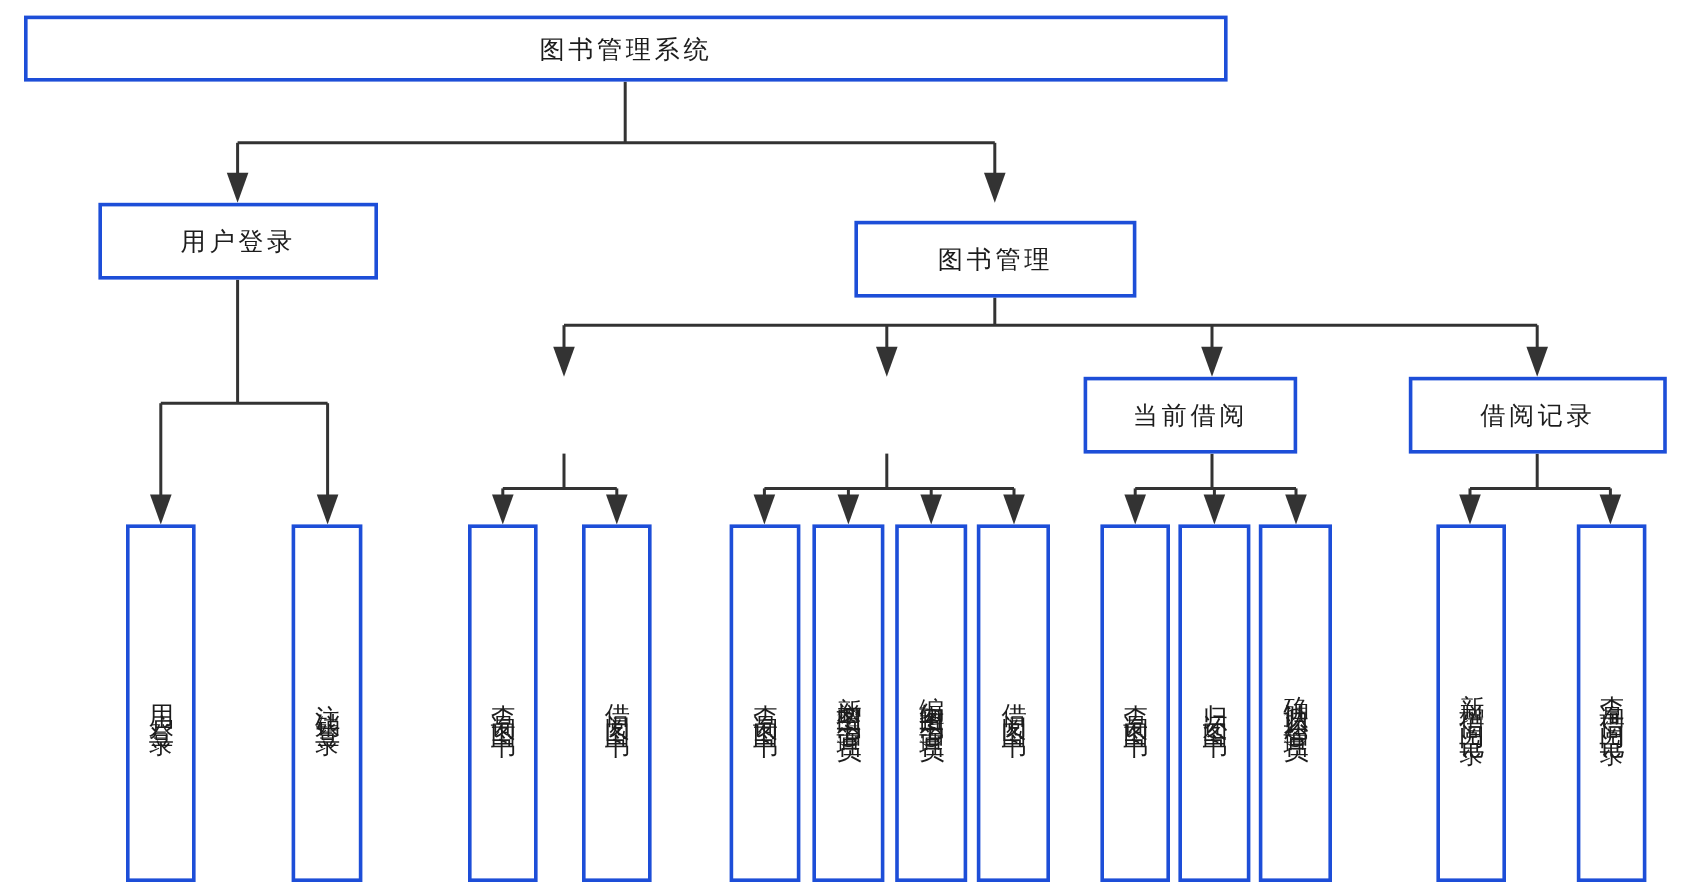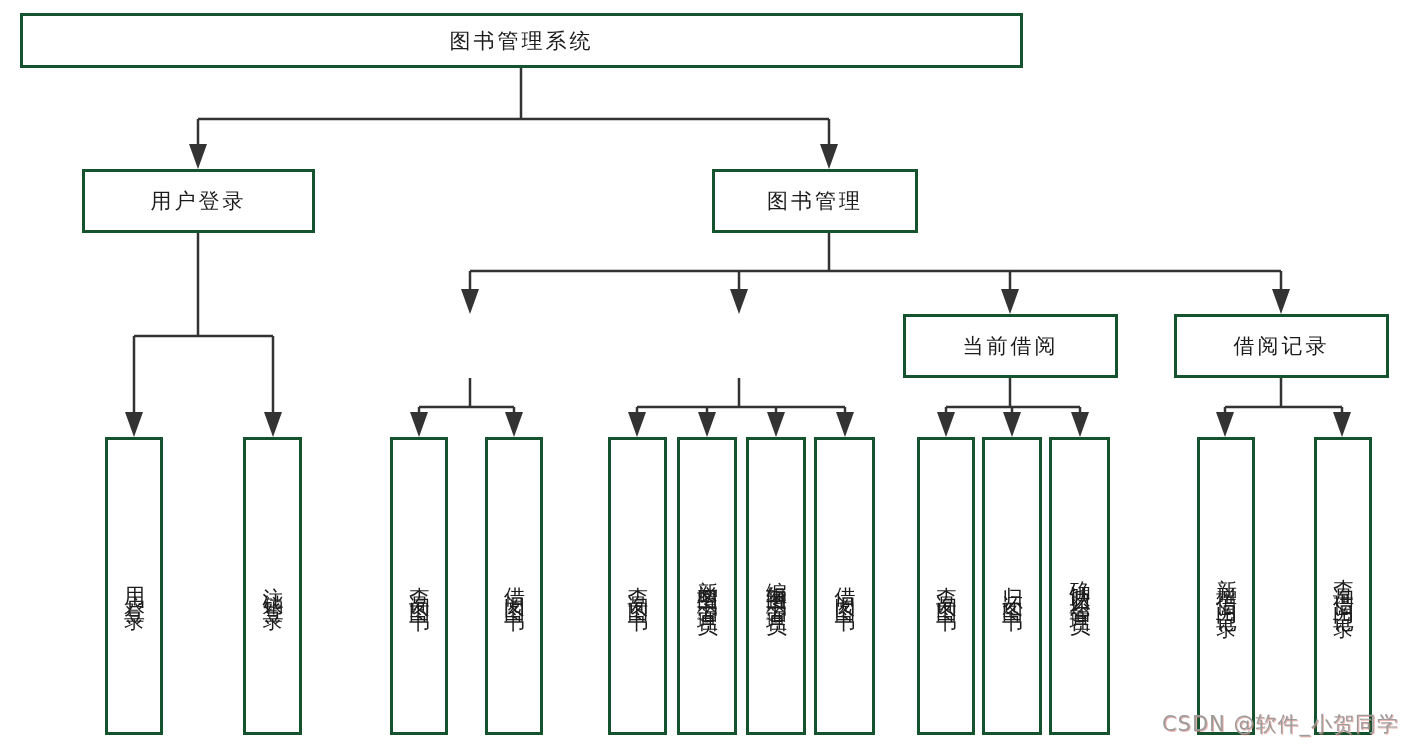--- a/index.html
+++ b/index.html
@@ -7,21 +7,21 @@
     position:relative;
     width:1405px; height:747px;
     background:#ffffff;
     font-family:"DejaVu Sans", sans-serif;
     overflow:hidden;
   }
   svg.wires { position:absolute; left:0; top:0; width:1405px; height:747px; }
   .box {
     position:absolute;
     background:#ffffff;
-    border:3px solid #14532d;
+    border:3px solid #1d4ed8;
     box-sizing:border-box;
     display:flex; align-items:center; justify-content:center;
     color:#1c1c1c;
     font-size:21px;
     letter-spacing:3px;
     white-space:nowrap;
   }
   .vbox {
     writing-mode:vertical-rl;
     text-orientation:mixed;
@@ -108,38 +108,37 @@
       <polygon points="1003,412 1021,412 1012,437"></polygon>
       <polygon points="1071,412 1089,412 1080,437"></polygon>
       <polygon points="1216,412 1234,412 1225,437"></polygon>
       <polygon points="1333,412 1351,412 1342,437"></polygon>
     </g>
   </svg>
 
   <div class="box" style="left:20px; top:13px; width:1003px; height:55px;">图书管理系统</div>
 
   <div class="box" style="left:82px; top:169px; width:233px; height:64px;">用户登录</div>
-  <div class="box" style="left:712px; top:169px; width:206px; height:64px;">图书管理</div>
+  <div class="box" style="left:712px; top:184px; width:235px; height:64px;">图书管理</div>
 
-  <div class="box" style="left:903px; top:314px; width:215px; height:64px;">当前借阅</div>
+  <div class="box" style="left:903px; top:314px; width:178px; height:64px;">当前借阅</div>
   <div class="box" style="left:1174px; top:314px; width:215px; height:64px;">借阅记录</div>
 
   <div class="box vbox" style="left:105px; top:437px; width:58px; height:298px;">用户登录</div>
   <div class="box vbox" style="left:243px; top:437px; width:59px; height:298px;">注销登录</div>
 
   <div class="box vbox" style="left:390px; top:437px; width:58px; height:298px;">查询图书</div>
   <div class="box vbox" style="left:485px; top:437px; width:58px; height:298px;">借阅图书</div>
 
   <div class="box vbox" style="left:608px; top:437px; width:59px; height:298px;">查询图书</div>
   <div class="box vbox long" style="left:677px; top:437px; width:60px; height:298px;">新增图书（管理员）</div>
   <div class="box vbox long" style="left:746px; top:437px; width:60px; height:298px;">编辑图书（管理员）</div>
   <div class="box vbox" style="left:814px; top:437px; width:61px; height:298px;">借阅图书</div>
 
   <div class="box vbox" style="left:917px; top:437px; width:58px; height:298px;">查询图书</div>
   <div class="box vbox" style="left:982px; top:437px; width:60px; height:298px;">归还图书</div>
   <div class="box vbox long" style="left:1049px; top:437px; width:61px; height:298px;">确认归还（管理员）</div>
 
   <div class="box vbox" style="left:1197px; top:437px; width:58px; height:298px;">新增借阅记录</div>
   <div class="box vbox" style="left:1314px; top:437px; width:58px; height:298px;">查询借阅记录</div>
 
-  <div class="watermark">CSDN @软件_小贺同学</div>
 
 </div>
 
 </body></html>

